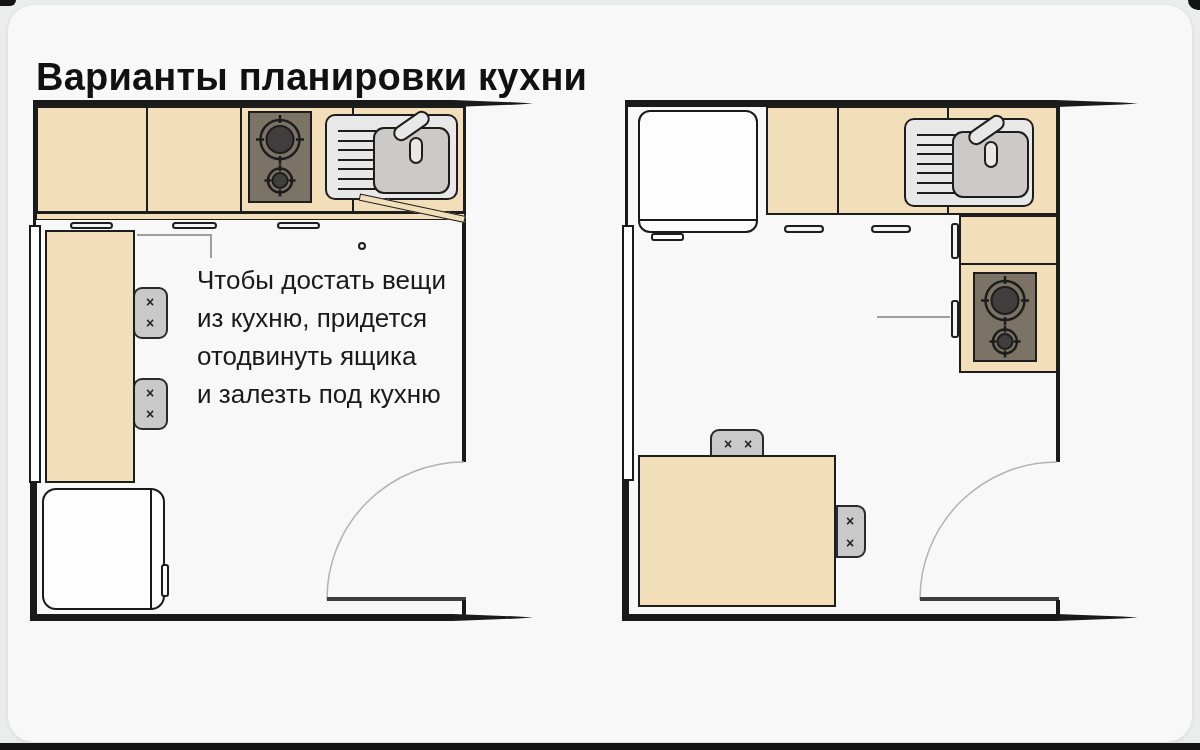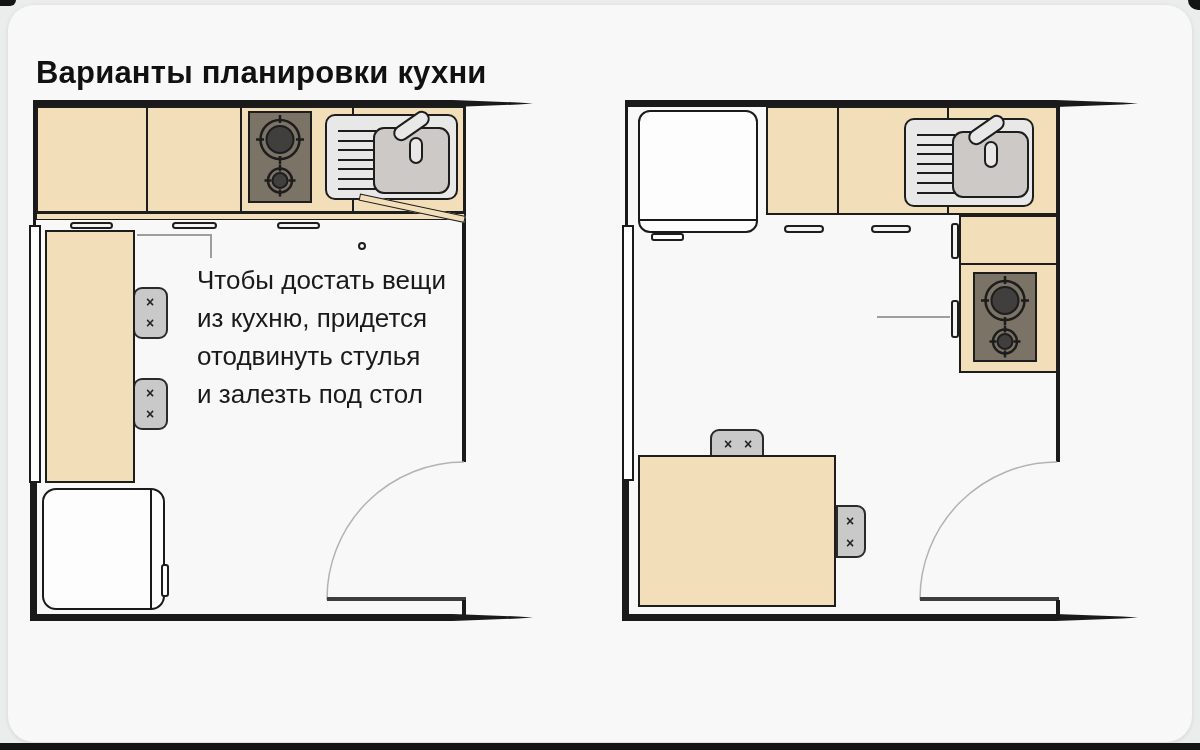--- a/index.html
+++ b/index.html
@@ -10,21 +10,21 @@
   }
   .card{
     position:absolute;left:8px;top:5px;width:1184px;height:737px;
     background:#f8f8f8;border-radius:26px;
     box-shadow:0 1px 4px rgba(0,0,0,.10);
   }
   .neighbor{position:absolute;background:#141414;}
   .bottom-bar{position:absolute;left:0;top:743px;width:1200px;height:7px;background:#141414;}
   .title{
     position:absolute;left:36px;top:34px;
-    font-size:31px;line-height:36px;font-weight:700;color:#111;
+    font-size:38px;line-height:36px;font-weight:700;color:#111;
     letter-spacing:.2px;
   }
   .plan{position:absolute;top:97px;height:530px;}
   .abs{position:absolute;}
   
   .wall{background:#1a1a1a;}
   .wall-taper{
     background:#1a1a1a;
     clip-path:polygon(0 0,84% 0,97% 35%,100% 50%,97% 65%,84% 100%,0 100%);
   }
@@ -146,22 +146,22 @@
     <path d="M 151 15 A 137 137 0 0 0 14 153" fill="none" stroke="#b3b3b3" stroke-width="1.5"></path>
   </svg>
   <div class="abs door-leaf" style="left:294px;top:500px;width:139px;height:4px;"></div>
   <div class="abs wall" style="left:429px;top:503px;width:4px;height:16px;"></div>
 
   <div class="abs leader" style="left:104px;top:137px;width:75px;height:2px;"></div>
   <div class="abs leader" style="left:177px;top:137px;width:2px;height:24px;"></div>
   <div class="abs note" style="left:164px;top:164px;">
     <div>Чтобы достать вещи</div>
     <div>из кухню, придется</div>
-    <div>отодвинуть стулья</div>
-    <div>и залезть под стол</div>
+    <div>отодвинуть ящика</div>
+    <div>и залезть под кухню</div>
   </div>
 </div>
 
 <div class="plan" style="left:622px;width:522px;">
 
   <div class="abs wall-taper" style="left:3px;top:3px;width:513px;height:7px;"></div>
   <div class="abs wall-taper" style="left:0;top:517px;width:516px;height:7px;"></div>
   <div class="abs wall" style="left:3px;top:6px;width:3px;height:124px;"></div>
   <div class="abs window" style="left:0;top:128px;width:12px;height:256px;"></div>
   <div class="abs wall" style="left:0;top:382px;width:7px;height:142px;"></div>

